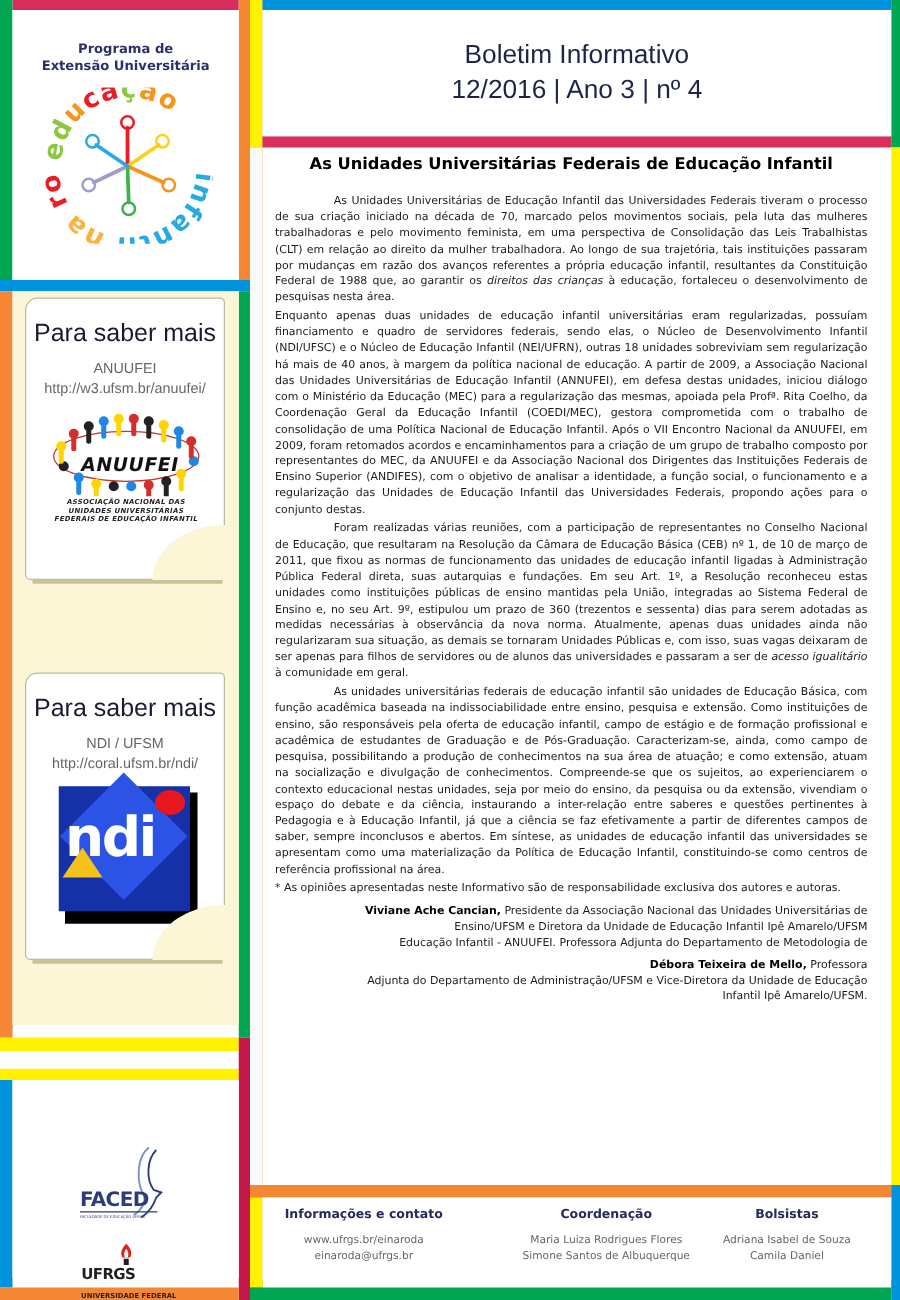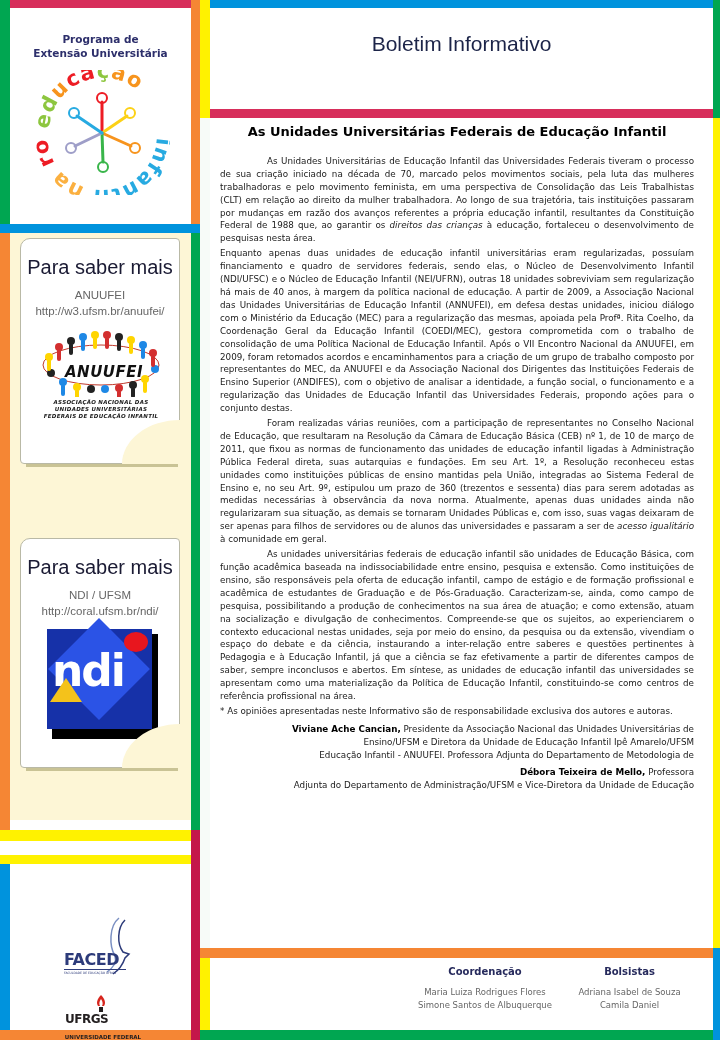--- a/index.html
+++ b/index.html
@@ -219,20 +219,21 @@
   <div class="ufrgs">UFRGS</div>
   <div class="ufrgs-sub">
     <div>UNIVERSIDADE FEDERAL</div>
 
   </div>
 </div>
 
 <div class="header-box">
   <div class="header-title">
     <div>Boletim Informativo</div>
+    <div>12/2016 | Ano 3 | nº 4</div>
   </div>
 </div>
 
 <div class="article">
   <div class="article-title">As Unidades Universitárias Federais de Educação Infantil</div>
 
   <p class="indent"><span>As Unidades Universitárias de Educação Infantil das Universidades Federais tiveram o processo de sua criação iniciado na década de 70, marcado pelos movimentos sociais, pela luta das mulheres trabalhadoras e pelo movimento feminista, em uma perspectiva de Consolidação das Leis Trabalhistas (CLT) em relação ao direito da mulher trabalhadora. Ao longo de sua trajetória, tais instituições passaram por mudanças em razão dos avanços referentes a própria educação infantil, resultantes da Constituição Federal de 1988 que, ao garantir os </span><em>direitos das crianças</em><span> à educação, fortaleceu o desenvolvimento de pesquisas nesta área.</span></p>
 
   <p>Enquanto apenas duas unidades de educação infantil universitárias eram regularizadas, possuíam financiamento e quadro de servidores federais, sendo elas, o Núcleo de Desenvolvimento Infantil (NDI/UFSC) e o Núcleo de Educação Infantil (NEI/UFRN), outras 18 unidades sobreviviam sem regularização há mais de 40 anos, à margem da política nacional de educação. A partir de 2009, a Associação Nacional das Unidades Universitárias de Educação Infantil (ANNUFEI), em defesa destas unidades, iniciou diálogo com o Ministério da Educação (MEC) para a regularização das mesmas, apoiada pela Profª. Rita Coelho, da Coordenação Geral da Educação Infantil (COEDI/MEC), gestora comprometida com o trabalho de consolidação de uma Política Nacional de Educação Infantil. Após o VII Encontro Nacional da ANUUFEI, em 2009, foram retomados acordos e encaminhamentos para a criação de um grupo de trabalho composto por representantes do MEC, da ANUUFEI e da Associação Nacional dos Dirigentes das Instituições Federais de Ensino Superior (ANDIFES), com o objetivo de analisar a identidade, a função social, o funcionamento e a regularização das Unidades de Educação Infantil das Universidades Federais, propondo ações para o conjunto destas.</p>
 
@@ -243,24 +244,30 @@
   <p class="note">* As opiniões apresentadas neste Informativo são de responsabilidade exclusiva dos autores e autoras.</p>
 
   <div class="sig">
     <div><b>Viviane Ache Cancian,</b><span> Presidente da Associação Nacional das Unidades Universitárias de</span></div>
     <div>Ensino/UFSM e Diretora da Unidade de Educação Infantil Ipê Amarelo/UFSM</div>
     <div>Educação Infantil - ANUUFEI. Professora Adjunta do Departamento de Metodologia de</div>
   </div>
   <div class="sig">
     <div><b>Débora Teixeira de Mello,</b><span> Professora</span></div>
     <div>Adjunta do Departamento de Administração/UFSM e Vice-Diretora da Unidade de Educação</div>
+    <div>Infantil Ipê Amarelo/UFSM.</div>
   </div>
 </div>
 
 <div class="footer">
+  <div class="fcol" style="left:16px;width:130px;">
+    <h4>Informações e contato</h4>
+    <div>www.ufrgs.br/einaroda</div>
+    <div>einaroda@ufrgs.br</div>
+  </div>
   <div class="fcol" style="left:190px;width:170px;">
     <h4>Coordenação</h4>
     <div>Maria Luiza Rodrigues Flores</div>
     <div>Simone Santos de Albuquerque</div>
   </div>
   <div class="fcol" style="left:352px;width:135px;">
     <h4>Bolsistas</h4>
     <div>Adriana Isabel de Souza</div>
     <div>Camila Daniel</div>
   </div>

